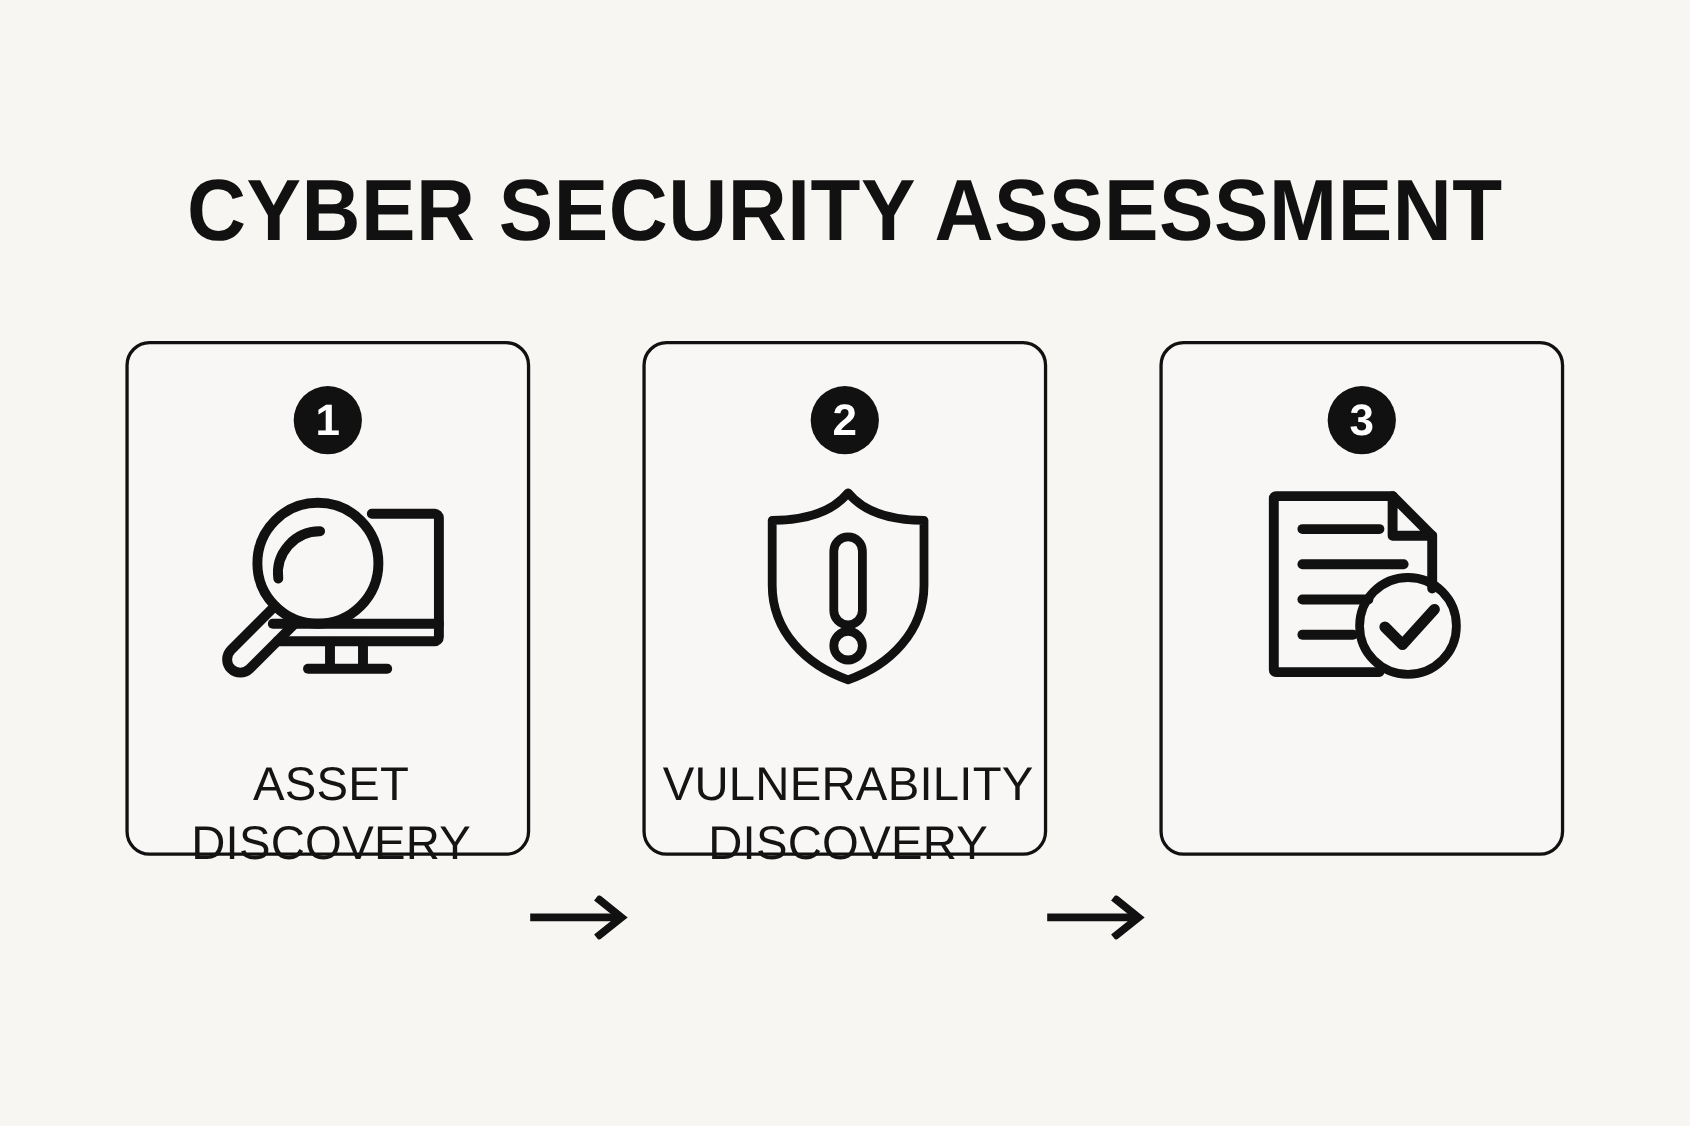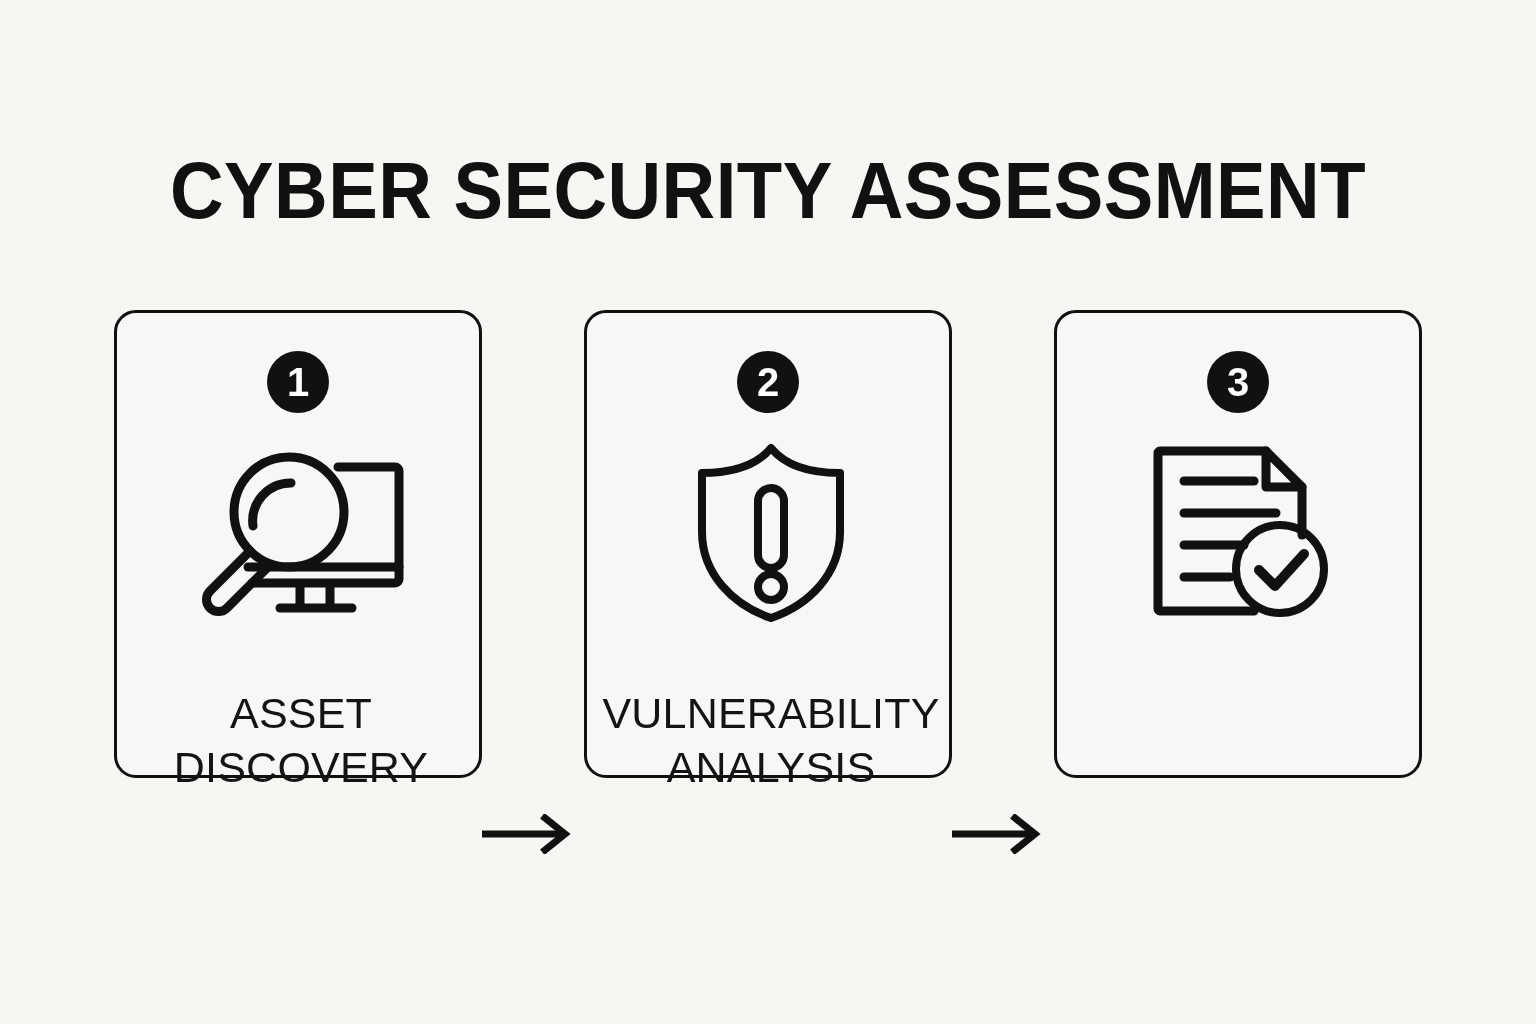--- a/index.html
+++ b/index.html
@@ -160,21 +160,21 @@
           <path d="M83 8 C70 24 48 33 14 33 V92 C14 134 45 165 83 178
                    C121 165 152 134 152 92 V33 C118 33 96 24 83 8 Z"></path>
 
           <rect x="70" y="48" width="26" height="80" rx="13"></rect>
 
           <circle cx="83" cy="147" r="13"></circle>
         </svg>
       </div>
 
       <div class="card-label">VULNERABILITY
-ANALYSIS</div>
+DISCOVERY</div>
     </div>
 
     <div class="card card-3">
       <div class="badge">3</div>
 
       <div class="icon-wrap">
         <svg width="190" height="180" viewBox="0 0 190 180" fill="none" stroke="#111111" stroke-width="9" stroke-linecap="round" stroke-linejoin="round">
 
           <path d="M120 8 H14 a2 2 0 0 0 -2 2 V166 a2 2 0 0 0 2 2 H108"></path>
 

